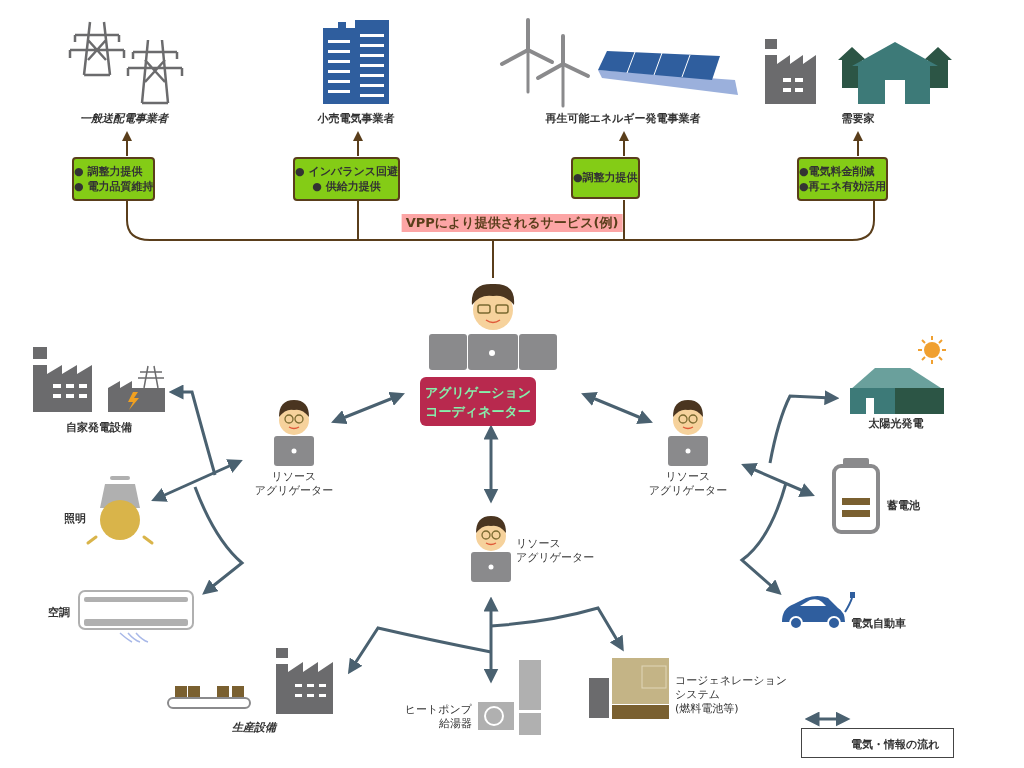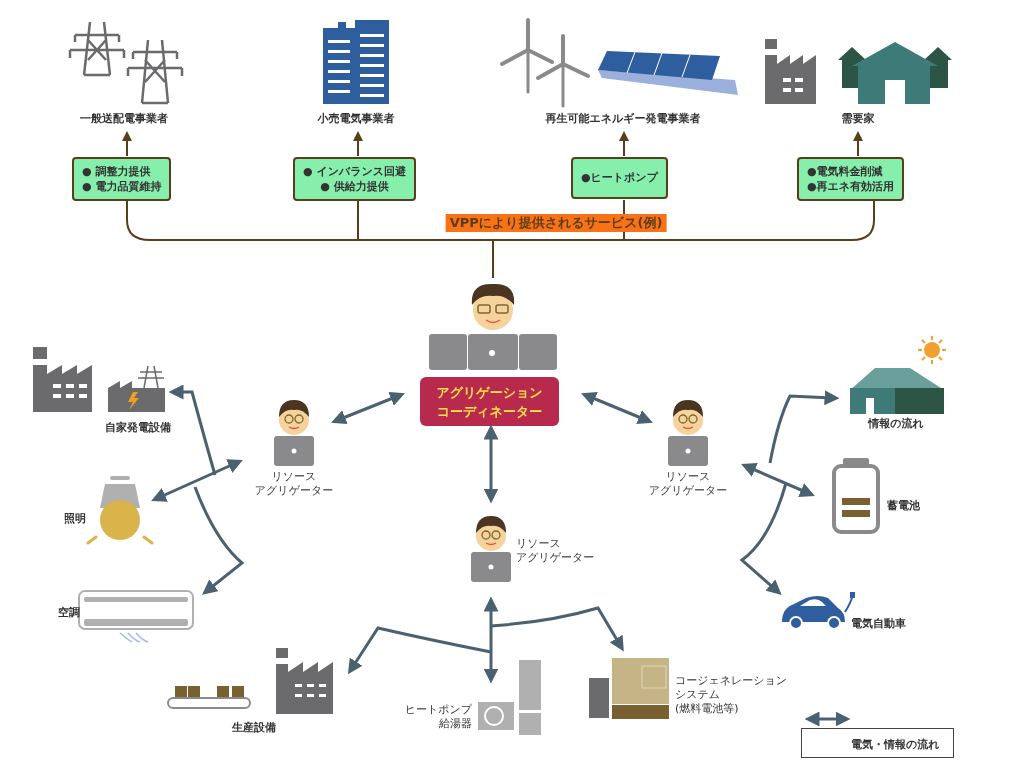--- a/index.html
+++ b/index.html
@@ -1,26 +1,26 @@
 <!DOCTYPE html>
 <html><head>
 <meta charset="utf-8">
 <style>
   html, body { margin:0; padding:0; background:#fff; }
   body { width:1024px; height:768px; position:relative; overflow:hidden;
          font-family:"DejaVu Sans", "Liberation Sans", sans-serif; color:#333; }
   .abs { position:absolute; }
   .lbl { position:absolute; font-size:11px; font-weight:bold; color:#333; white-space:nowrap; }
   .lbl.c { transform:translateX(-50%); text-align:center; }
-  .svc { position:absolute; border:2px solid #5a3e1b; border-radius:4px; background:#86efac;
-         font-size:11px; font-weight:bold; color:#333; padding:5px 8px; line-height:15px; }
+  .svc { position:absolute; border:2px solid #5a3e1b; border-radius:4px; background:#84cc16;
+         font-size:11px; font-weight:bold; color:#333; padding:5px 0; line-height:15px; }
   .svc-title { position:absolute; left:512px; top:214px; transform:translateX(-50%);
-         font-size:13px; font-weight:bold; color:#5a3e1b; background:#f97316; padding:0 4px; white-space:nowrap;margin-left:44px; }
-  .coord { position:absolute; left:420px; top:377px; width:139px; height:49px; background:#b8294e;
-         border-radius:6px; color:#fde047; font-size:13px; font-weight:bold; text-align:center;
+         font-size:13px; font-weight:bold; color:#5a3e1b; background:#fca5a5; padding:0 4px; white-space:nowrap; }
+  .coord { position:absolute; left:420px; top:377px; width:116px; height:49px; background:#b8294e;
+         border-radius:6px; color:#86efac; font-size:13px; font-weight:bold; text-align:center;
          line-height:19px; padding-top:6px; box-sizing:border-box; }
   .legend { position:absolute; left:801px; top:704px; width:153px; height:30px; border:1px solid #444;
          box-sizing:border-box; font-size:11px; font-weight:bold; color:#333;margin-top:24px; }
   svg { position:absolute; left:0; top:0; }
 </style>
 </head>
 <body>
 
 <svg width="1024" height="768">
   <defs>
@@ -249,35 +249,35 @@
     <rect x="589" y="678" width="20" height="40" fill="#6b6b6d"></rect>
     <rect x="612" y="658" width="57" height="46" fill="#c4b486"></rect>
     <rect x="642" y="666" width="24" height="22" fill="none" stroke="#e0d6b8" stroke-width="1"></rect>
     <rect x="612" y="705" width="57" height="14" fill="#7a6030"></rect>
   </g>
   <g stroke="#4a6170" stroke-width="3">
     <line x1="812" y1="719" x2="843" y2="719" marker-start="url(#ah)" marker-end="url(#ah)"></line>
   </g>
 </svg>
 
-<div class="lbl c" style="left:124px;top:111px;">一般送配電事業者</div>
+<div class="lbl c" style="left:124px;top:111px;font-style:italic;">一般送配電事業者</div>
 <div class="lbl c" style="left:356px;top:111px;">小売電気事業者</div>
 <div class="lbl c" style="left:623px;top:111px;">再生可能エネルギー発電事業者</div>
 <div class="lbl c" style="left:858px;top:111px;">需要家</div>
 
 <div class="svc" style="left:72px;top:157px;">
   <div>● 調整力提供</div>
   <div>● 電力品質維持</div>
 </div>
 <div class="svc" style="left:293px;top:157px;text-align:center;">
   <div>● インバランス回避</div>
   <div>● 供給力提供</div>
 </div>
 <div class="svc" style="left:571px;top:157px;height:28px;line-height:28px;padding-top:5px;padding-bottom:5px;">
-  <div>●ヒートポンプ</div>
+  <div>●調整力提供</div>
 </div>
 <div class="svc" style="left:797px;top:157px;">
   <div>●電気料金削減</div>
   <div>●再エネ有効活用</div>
 </div>
 
 <div class="svc-title">VPPにより提供されるサービス(例)</div>
 
 <div class="coord">
   <div>アグリゲーション</div>
@@ -290,29 +290,29 @@
 </div>
 <div class="lbl c" style="left:688px;top:470px;line-height:14px;font-weight:normal;">
   <div>リソース</div>
   <div>アグリゲーター</div>
 </div>
 <div class="lbl" style="left:516px;top:537px;line-height:14px;font-weight:normal;">
   <div>リソース</div>
   <div>アグリゲーター</div>
 </div>
 
-<div class="lbl c" style="left:99px;top:420px;margin-left:39px;">自家発電設備</div>
+<div class="lbl c" style="left:99px;top:420px;">自家発電設備</div>
 <div class="lbl" style="left:64px;top:511px;">照明</div>
-<div class="lbl" style="left:58px;top:605px;">空調</div>
-
-<div class="lbl c" style="left:896px;top:416px;">情報の流れ</div>
+<div class="lbl" style="left:48px;top:605px;">空調</div>
+
+<div class="lbl c" style="left:896px;top:416px;">太陽光発電</div>
 <div class="lbl" style="left:887px;top:498px;">蓄電池</div>
 <div class="lbl" style="left:851px;top:616px;text-align:center;">電気自動車</div>
 
-<div class="lbl c" style="left:254px;top:720px;">生産設備</div>
+<div class="lbl c" style="left:254px;top:720px;font-style:italic;">生産設備</div>
 <div class="lbl" style="left:402px;top:703px;text-align:right;width:70px;line-height:14px;font-weight:normal;">
   <div>ヒートポンプ</div>
   <div>給湯器</div>
 </div>
 <div class="lbl" style="left:675px;top:674px;line-height:14px;font-weight:normal;">
   <div>コージェネレーション</div>
   <div>システム</div>
   <div>(燃料電池等)</div>
 </div>
 

